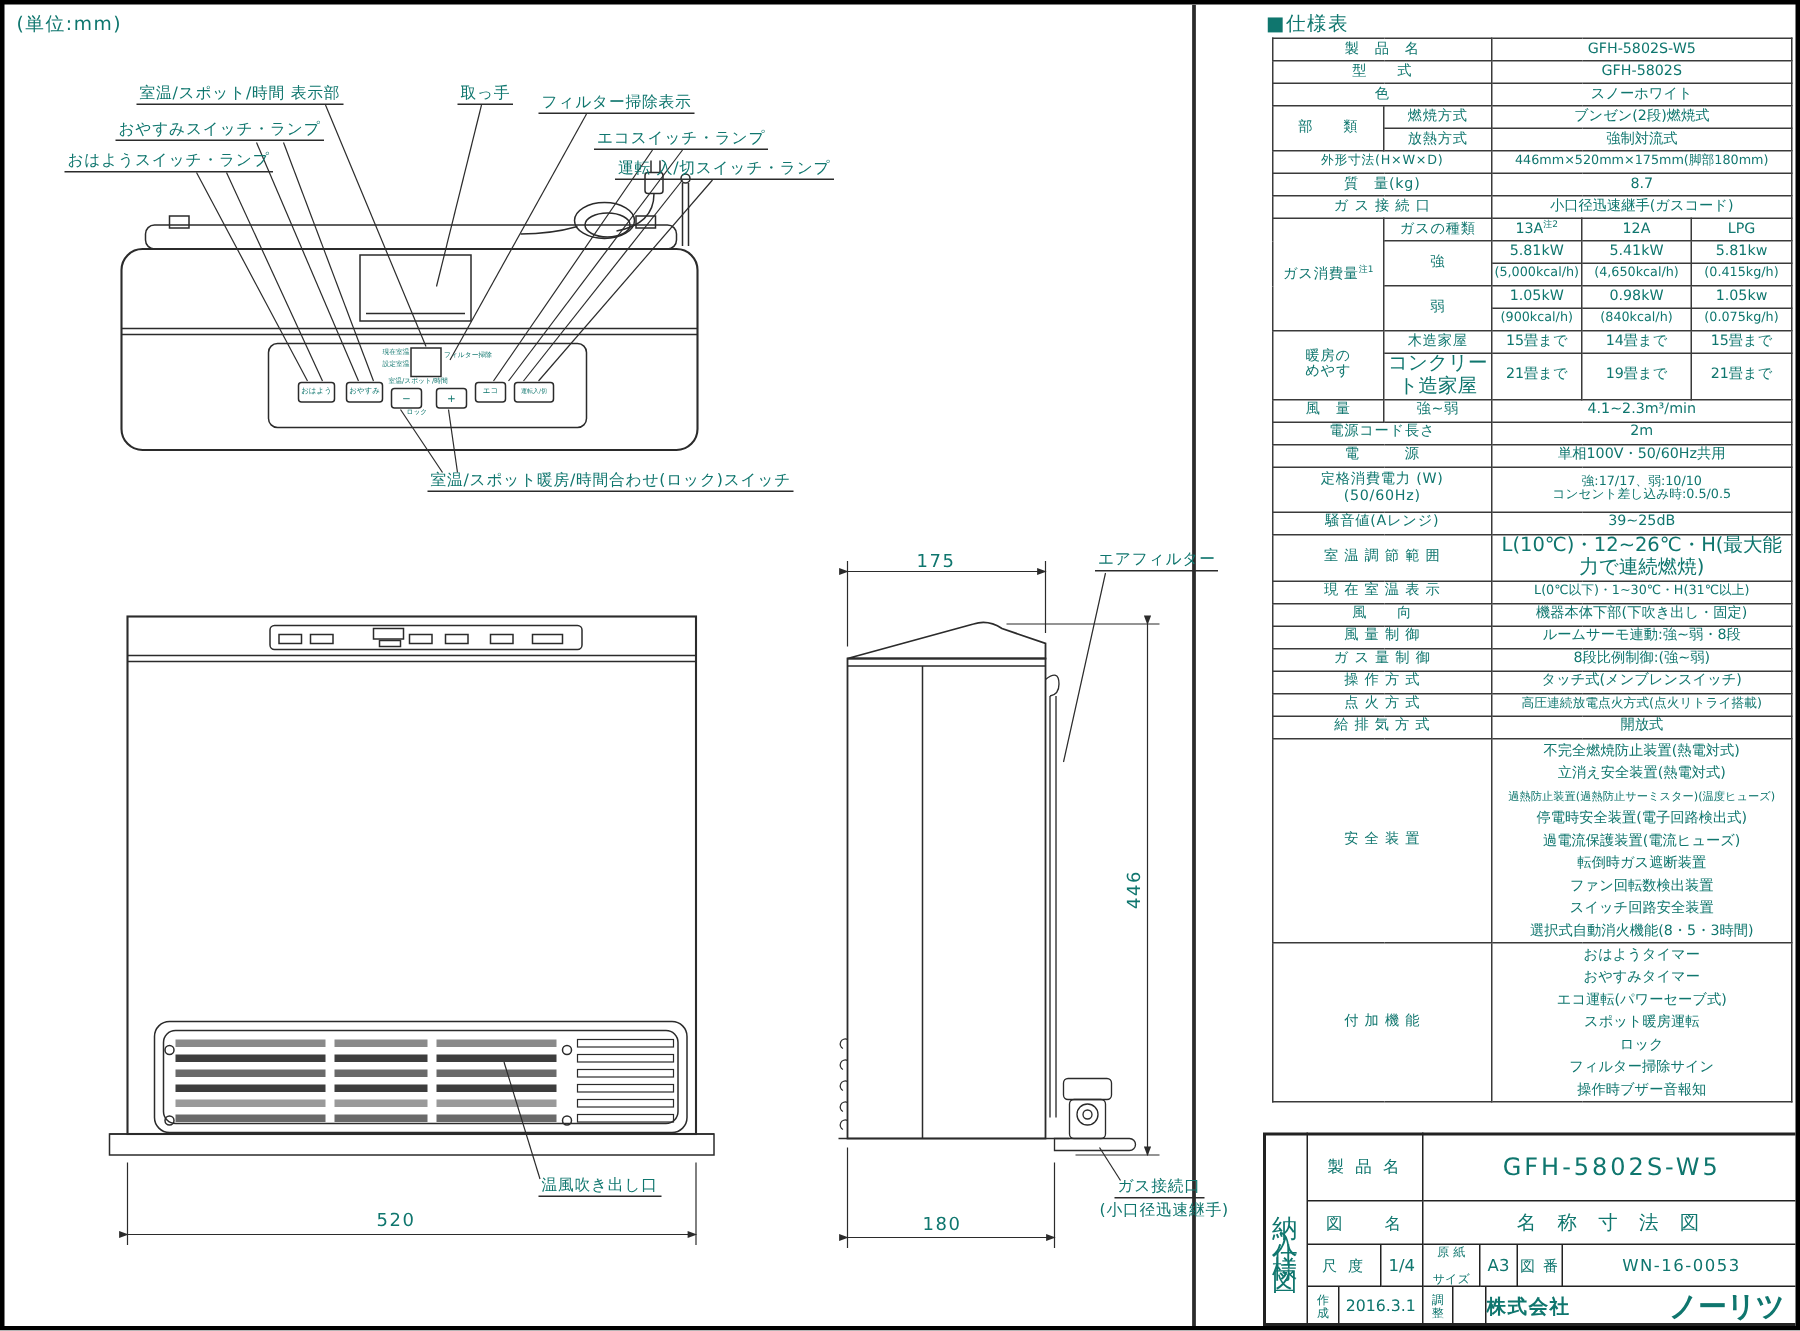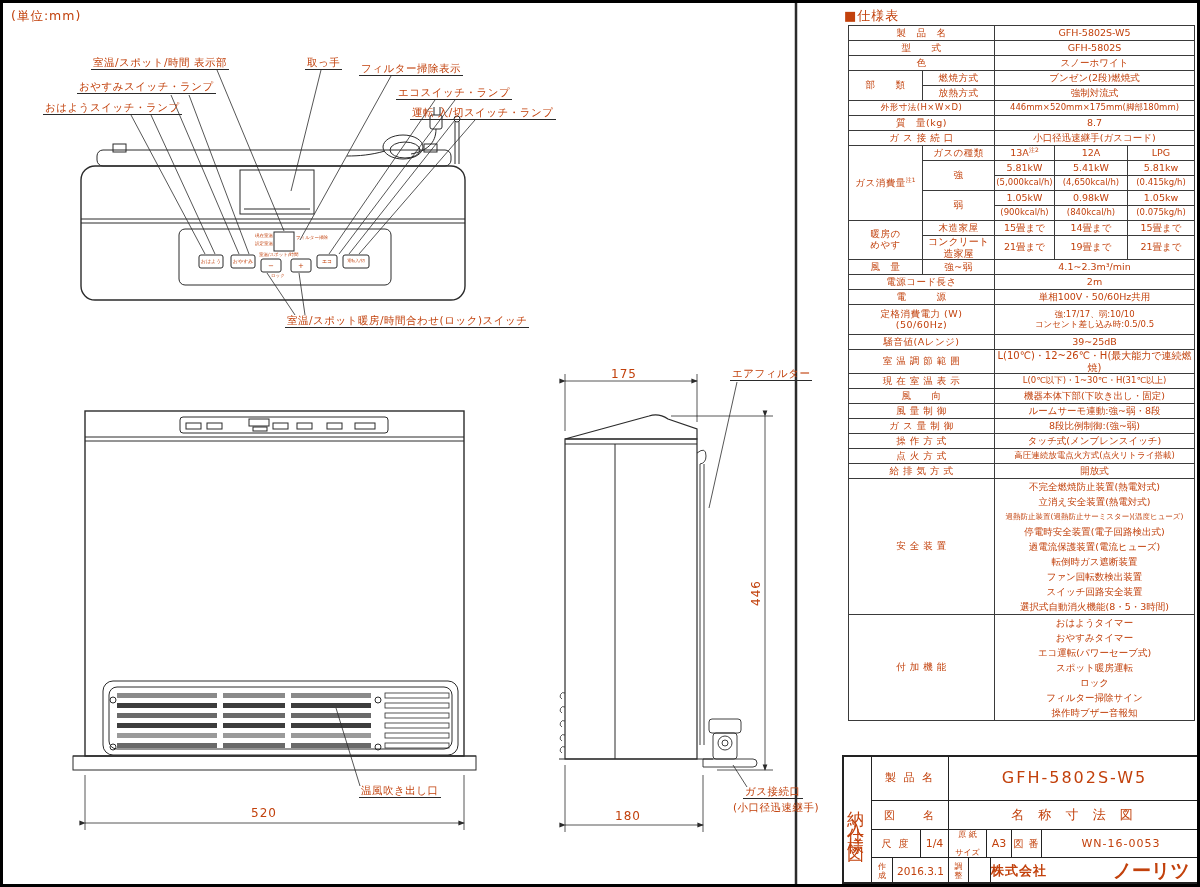--- a/index.html
+++ b/index.html
@@ -1,17 +1,17 @@
 <!DOCTYPE html>
 <html><head>
 <meta charset="utf-8">
 <style>
   html,body{margin:0;padding:0;background:#e8e8e8;}
   .sheet{position:relative;width:1200px;height:887px;background:#ffffff;
-    font-family:"DejaVu Sans",sans-serif;color:#c2410c;overflow:hidden;
+    font-family:"DejaVu Sans",sans-serif;color:#0f766e;overflow:hidden;
     border:3px solid #000;box-sizing:border-box;}
   svg{position:absolute;left:0;top:0;}
   .abs{position:absolute;white-space:nowrap;}
   .lbl{position:absolute;font-size:10.5px;letter-spacing:.5px;white-space:nowrap;
     border-bottom:1px solid #2b2b2b;padding:0 2px 1px 2px;line-height:1;}
   .nol{border-bottom:none;}
   .dim{position:absolute;font-size:12px;letter-spacing:1px;white-space:nowrap;line-height:1;}
   .unit{position:absolute;font-size:12.5px;letter-spacing:1px;}
   .tiny{position:absolute;font-size:4.5px;line-height:1.1;white-space:nowrap;transform-origin:0 0;}
   .btnlab{position:absolute;font-size:5px;line-height:1;white-space:nowrap;text-align:center;}
@@ -21,21 +21,21 @@
   table.spec{position:absolute;left:845px;top:22px;border-collapse:collapse;table-layout:fixed;
     width:346px;font-size:9.5px;line-height:1.15;}
   table.spec td{border:1px solid #3a3a3a;text-align:center;vertical-align:middle;
     padding:0 1px;overflow:hidden;}
   table.spec tr{height:15px;}
   table.spec tr.h2{height:30px;}
   table.spec tr.h9{height:135px;}
   table.spec tr.h7{height:105px;}
   td.lab{letter-spacing:.5px;}
   td.sm,tr.sub td{font-size:8.5px;}
-  td.xs{font-size:10px;letter-spacing:0;}
+  td.xs{font-size:13px;letter-spacing:0;}
   td.left{text-align:left;padding-left:5px;}
   td.list div{height:15px;line-height:15px;white-space:nowrap;}
   sup{font-size:6px;vertical-align:super;letter-spacing:0;}
   .notes{position:absolute;left:845px;top:697px;font-size:10px;line-height:16px;white-space:nowrap;}
   
   .tb{position:absolute;box-sizing:border-box;border:1px solid #222;}
   .tb-cell{position:absolute;box-sizing:border-box;display:flex;align-items:center;
     justify-content:center;font-size:11px;letter-spacing:2px;overflow:hidden;}
   .tb-vert{writing-mode:vertical-rl;font-size:17px;letter-spacing:9px;}
   .tb-big{font-size:16px;letter-spacing:2px;}

